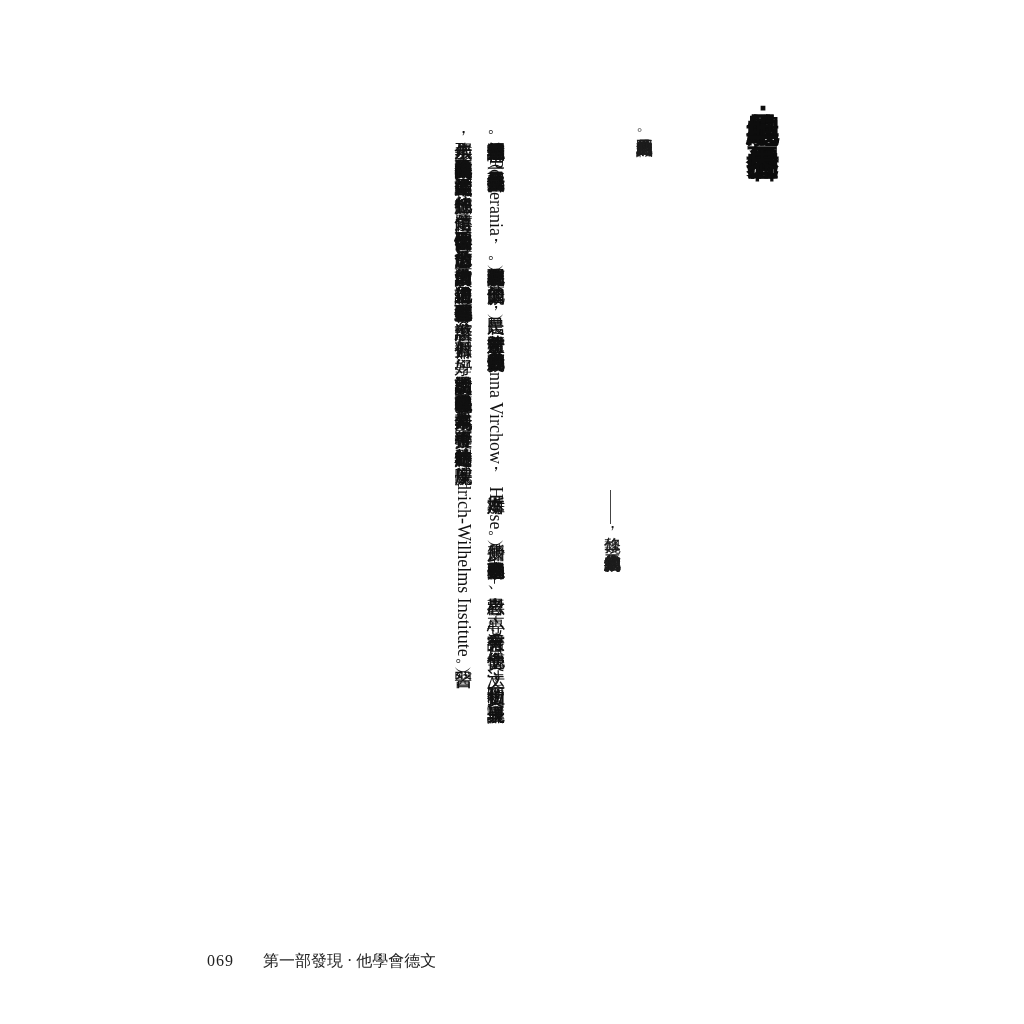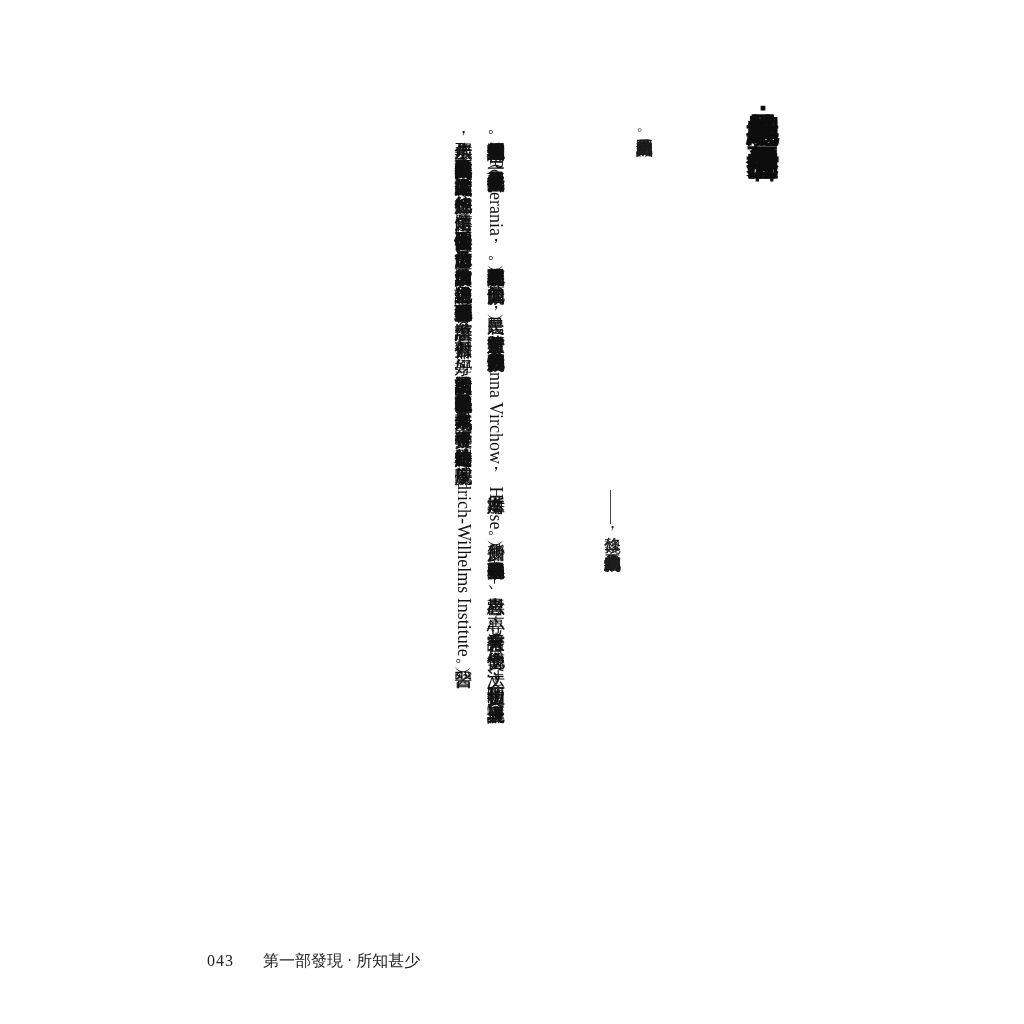--- a/index.html
+++ b/index.html
@@ -93,16 +93,16 @@
     <p><span>真正的知識是明白自己的無知。</span><span class="fn-marker">1</span></p>
     <p class="attribution">——魏修，大約在一八三〇年代寫給他父親的信</p>
   </div>
 
   <div class="body-text vtext">
     <p><span class="seg-normal">首先讓我們感謝魏修輕柔的聲音。</span><span class="seg-footnote">2</span><span class="seg-normal">魏修於一八二二年十月十三日在普魯士波美拉尼亞（Pomerania，現在分裂為波蘭和德國）誕生。他的父親卡爾（Carl）是農民，兼任市府財務主管。我們對他的母親喬安娜・魏修（Johanna Virchow，本姓海斯 Hesse）所知甚少。小魏修是勤奮聰明的學生——喜歡思考、專心、很有語言天分。他學會德文、法文、阿拉伯文和拉丁文，課業表現優異。</span></p>
     <p><span class="seg-normal">十八歲那年，他寫了高中論文〈工作和辛勞的人生不是負擔而是降福〉，並開始為職業生涯作準備。他想擔任牧師，向信眾傳道，但卻因自己的聲音太小而惴惴不安。信念源於啟發的力量，而啟發來自演講的力量。但如果他在講壇上講道，卻沒有人</span><span class="seg-bold">聽得到</span><span class="seg-normal">他的聲音，該怎麼辦？對一個孤僻、好學、說話斯文溫和的男孩，醫學和科學似乎是更寬容的職業。一八三九年魏修高中畢業，獲得軍方獎學金，決定赴柏林的腓特烈－威廉學院（Friedrich-Wilhelms Institute）習醫。</span></p>
   </div>
 
   <div class="footer">
-    <span class="page-number">043</span><span class="part-label">第一部</span><span class="chapter-label">發現 · 所知甚少</span>
+    <span class="page-number">069</span><span class="part-label">第一部</span><span class="chapter-label">發現 · 他學會德文</span>
   </div>
 
 </div>
 
 </body></html>

